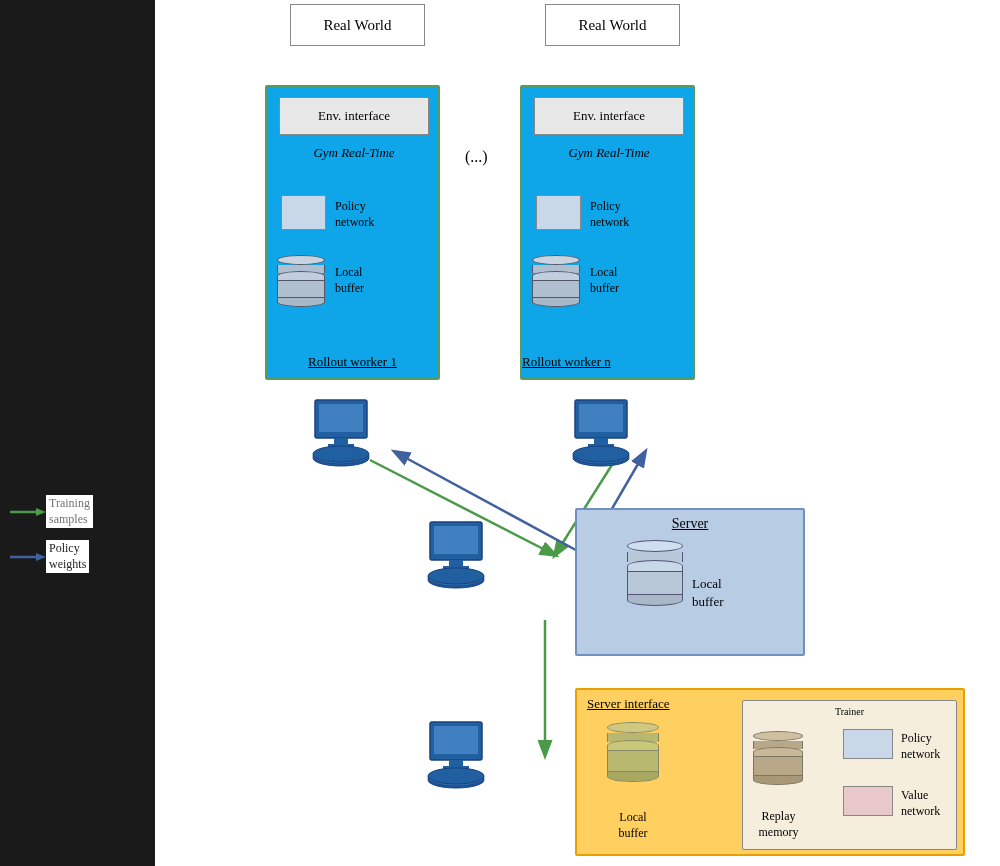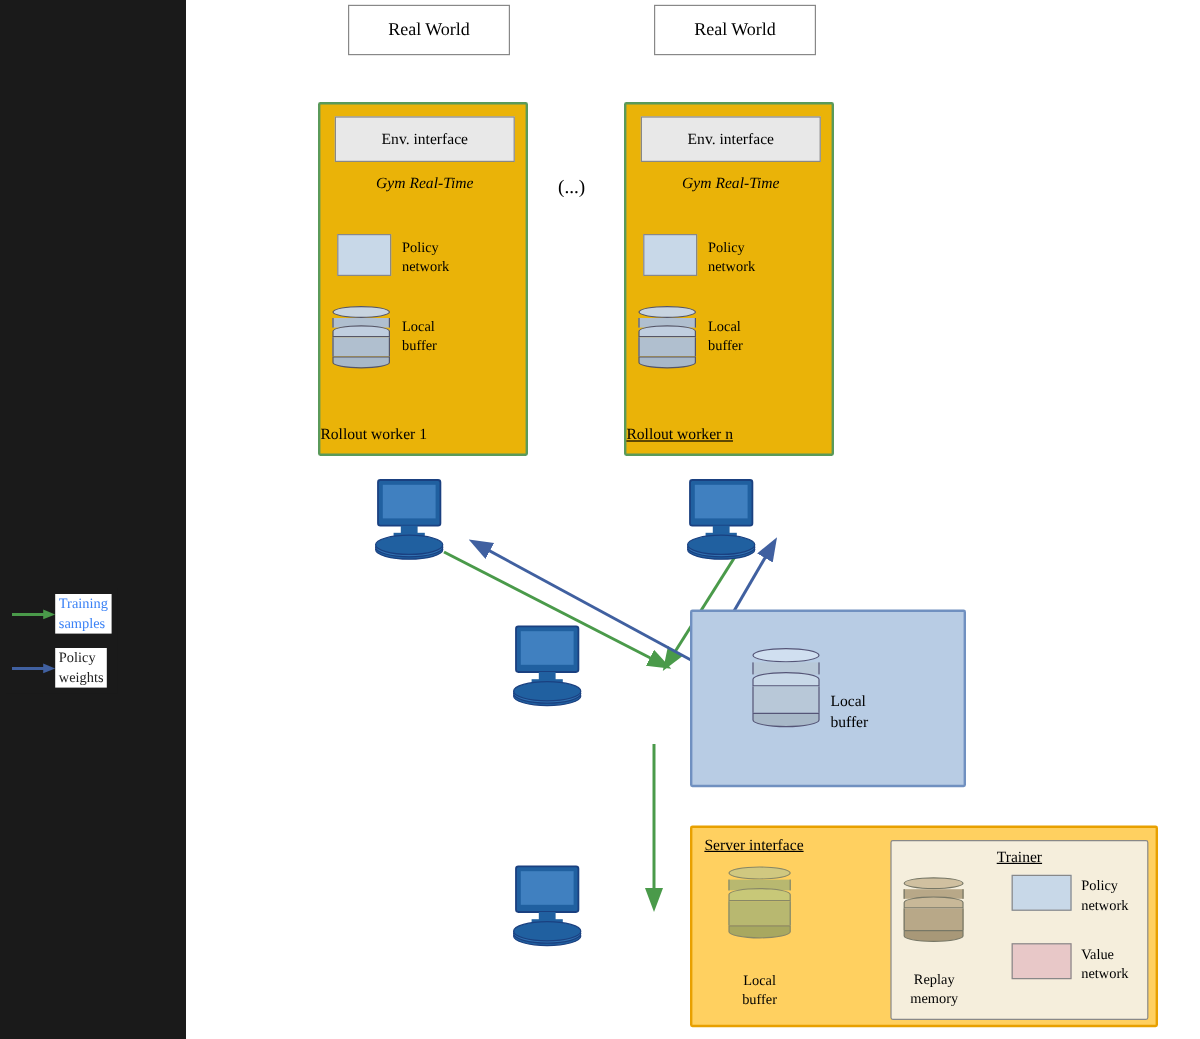--- a/index.html
+++ b/index.html
@@ -29,21 +29,21 @@
       font-size: 15px;
       text-align: center;
     }
     .rw1 { left: 135px; top: 4px; width: 135px; height: 42px; display:flex; align-items:center; justify-content:center; }
     .rw2 { left: 390px; top: 4px; width: 135px; height: 42px; display:flex; align-items:center; justify-content:center; }
 
     
     .worker-box {
       position: absolute;
       border: 2px solid #5a9a5a;
-      background: #eab308;
+      background: #0ea5e9;
       border-radius: 2px;
     }
     .worker1 { left: 110px; top: 85px; width: 175px; height: 295px; }
     .worker2 { left: 365px; top: 85px; width: 175px; height: 295px; }
 
     
     .ellipsis {
       position: absolute;
       font-size: 16px;
     }
@@ -116,21 +116,21 @@
     <div style="position:absolute; left:10px; top:168px;">
 
       <div style="width:48px; height:10px; background:#c8d4e0; border:1.5px solid #556; border-radius:50%;"></div>
       <div style="width:48px; height:8px; background:#b0bfcf; border-left:1.5px solid #556; border-right:1.5px solid #556;"></div>
       <div style="width:48px; height:10px; background:#c0cedf; border:1.5px solid #556; border-radius:50% 50% 0 0; margin-top:-2px;"></div>
       <div style="width:48px; height:16px; background:#b0bfcf; border-left:1.5px solid #556; border-right:1.5px solid #556;"></div>
       <div style="width:48px; height:10px; background:#a8b8c8; border:1.5px solid #556; border-radius:0 0 50% 50%;"></div>
     </div>
     <div style="position:absolute; left:68px; top:178px; font-size:12px; line-height:1.3;">Local<br>buffer</div>
 
-    <div style="position:absolute; bottom:8px; left:0; width:100%; font-size:13px; ">
+    <div style="position:absolute; bottom:8px; left:0; width:100%; text-align:center; font-size:13px; text-decoration:underline;">
       <span>Rollout worker 1</span>
     </div>
   </div>
 
   <div class="worker-box worker2">
 
     <div style="position:absolute; left:12px; top:10px; width:150px; height:38px; border:1.5px solid #888; background:#e8e8e8; display:flex; align-items:center; justify-content:center; font-size:13px;">
       <span>Env. interface</span>
     </div>
 
@@ -201,20 +201,23 @@
       <rect x="24" y="40" width="14" height="8" fill="#2060a0"></rect>
       <rect x="18" y="46" width="26" height="4" fill="#2060a0"></rect>
       <ellipse cx="31" cy="60" rx="28" ry="8" fill="#2060a0" stroke="#1a4080" stroke-width="1"></ellipse>
       <ellipse cx="31" cy="58" rx="28" ry="8" fill="#3070b0" stroke="#1a4080" stroke-width="1"></ellipse>
       <ellipse cx="31" cy="56" rx="28" ry="8" fill="#2060a0" stroke="#1a4080" stroke-width="1"></ellipse>
     </svg>
   </div>
 
   <div style="position:absolute; left:420px; top:508px; width:230px; height:148px; border:2px solid #7090c0; background:#b8cce4; border-radius:2px;">
 
+    <div style="position:absolute; top:6px; left:0; width:100%; text-align:center; font-size:14px; text-decoration:underline;">
+      <span>Server</span>
+    </div>
 
     <div style="position:absolute; left:50px; top:30px;">
       <div style="width:56px; height:12px; background:#d0dff0; border:1.5px solid #557; border-radius:50%;"></div>
       <div style="width:56px; height:10px; background:#b8c8d8; border-left:1.5px solid #557; border-right:1.5px solid #557;"></div>
       <div style="width:56px; height:12px; background:#c8d8e8; border:1.5px solid #557; border-radius:50% 50% 0 0; margin-top:-2px;"></div>
       <div style="width:56px; height:22px; background:#b8c8d8; border-left:1.5px solid #557; border-right:1.5px solid #557;"></div>
       <div style="width:56px; height:12px; background:#a8b8c8; border:1.5px solid #557; border-radius:0 0 50% 50%;"></div>
     </div>
     <div style="position:absolute; left:115px; top:65px; font-size:13px; line-height:1.4;">Local<br>buffer</div>
   </div>
@@ -228,21 +231,21 @@
     <div style="position:absolute; left:30px; top:32px;">
       <div style="width:52px; height:11px; background:#d0c880; border:1.5px solid #886; border-radius:50%;"></div>
       <div style="width:52px; height:9px; background:#b8b870; border-left:1.5px solid #886; border-right:1.5px solid #886;"></div>
       <div style="width:52px; height:11px; background:#c8c878; border:1.5px solid #886; border-radius:50% 50% 0 0; margin-top:-2px;"></div>
       <div style="width:52px; height:20px; background:#b8b870; border-left:1.5px solid #886; border-right:1.5px solid #886;"></div>
       <div style="width:52px; height:11px; background:#a8a860; border:1.5px solid #886; border-radius:0 0 50% 50%;"></div>
     </div>
     <div style="position:absolute; left:30px; top:120px; font-size:12px; text-align:center; line-height:1.3; width:52px;">Local<br>buffer</div>
 
     <div style="position:absolute; left:165px; top:10px; width:215px; height:150px; border:1.5px solid #888; background:#f5eedc; border-radius:2px;">
-      <div style="position:absolute; top:5px; left:0; width:100%; text-align:center; font-size:13px; text-decoration:underline;">
+      <div style="position:absolute; top:5px; left:0; width:100%; text-align:center; font-size:10px; ">
         <span>Trainer</span>
       </div>
 
       <div style="position:absolute; left:10px; top:30px;">
         <div style="width:50px; height:10px; background:#d0c0a0; border:1.5px solid #776; border-radius:50%;"></div>
         <div style="width:50px; height:8px; background:#b8a888; border-left:1.5px solid #776; border-right:1.5px solid #776;"></div>
         <div style="width:50px; height:10px; background:#c8b898; border:1.5px solid #776; border-radius:50% 50% 0 0; margin-top:-2px;"></div>
         <div style="width:50px; height:18px; background:#b8a888; border-left:1.5px solid #776; border-right:1.5px solid #776;"></div>
         <div style="width:50px; height:10px; background:#a89878; border:1.5px solid #776; border-radius:0 0 50% 50%;"></div>
       </div>
@@ -257,21 +260,21 @@
   </div>
 
 </div>
 
 <div style="position:absolute; left:5px; top:490px; background:#1a1a1a; padding:5px;">
   <div style="display:flex; align-items:center; margin-bottom:12px;">
     <svg width="36" height="14">
       <line x1="0" y1="7" x2="28" y2="7" stroke="#4a9a4a" stroke-width="2.5"></line>
       <polygon points="26,3 36,7 26,11" fill="#4a9a4a"></polygon>
     </svg>
-    <span style="color:#3b82f6; background:white; font-size:12px; padding:1px 3px; line-height:1.3;">Training<br>samples</span>
+    <span style="color:#737373; background:white; font-size:12px; padding:1px 3px; line-height:1.3;">Training<br>samples</span>
   </div>
   <div style="display:flex; align-items:center;">
     <svg width="36" height="14">
       <line x1="0" y1="7" x2="28" y2="7" stroke="#4060a0" stroke-width="2.5"></line>
       <polygon points="26,3 36,7 26,11" fill="#4060a0"></polygon>
     </svg>
     <span style="color:#222; background:white; font-size:12px; padding:1px 3px; line-height:1.3;">Policy<br>weights</span>
   </div>
 </div>
 

